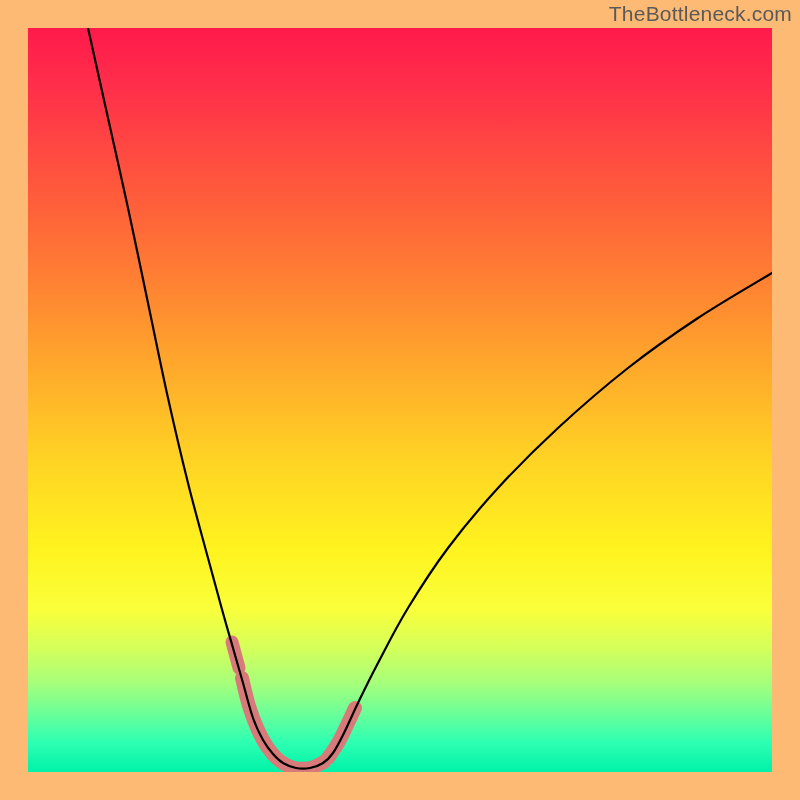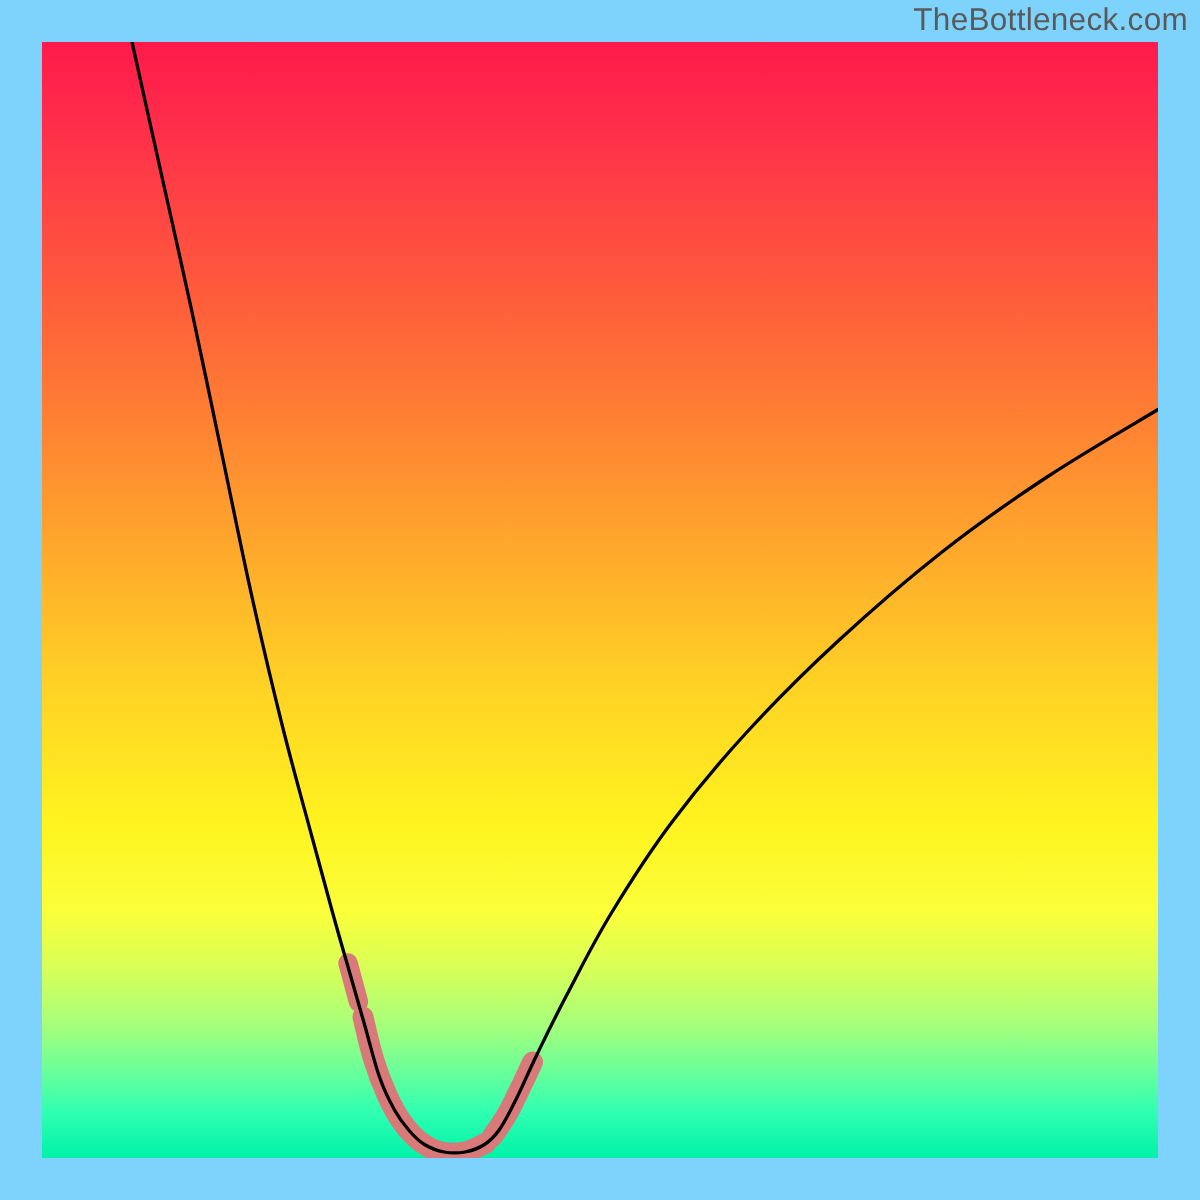--- a/index.html
+++ b/index.html
@@ -10,21 +10,21 @@
     overflow: hidden;
     background: #000;
     font-family: Arial, Helvetica, sans-serif;
   }
   .frame {
     position: absolute;
     top: 0;
     left: 0;
     width: 800px;
     height: 800px;
-    background: #7dd3fc;
+    background: #fdba74;
   }
   .watermark {
     position: absolute;
     top: 2px;
     right: 8px;
     color: #5a5a5a;
     font-size: 21px;
     font-weight: 400;
     letter-spacing: 0.2px;
     z-index: 10;

